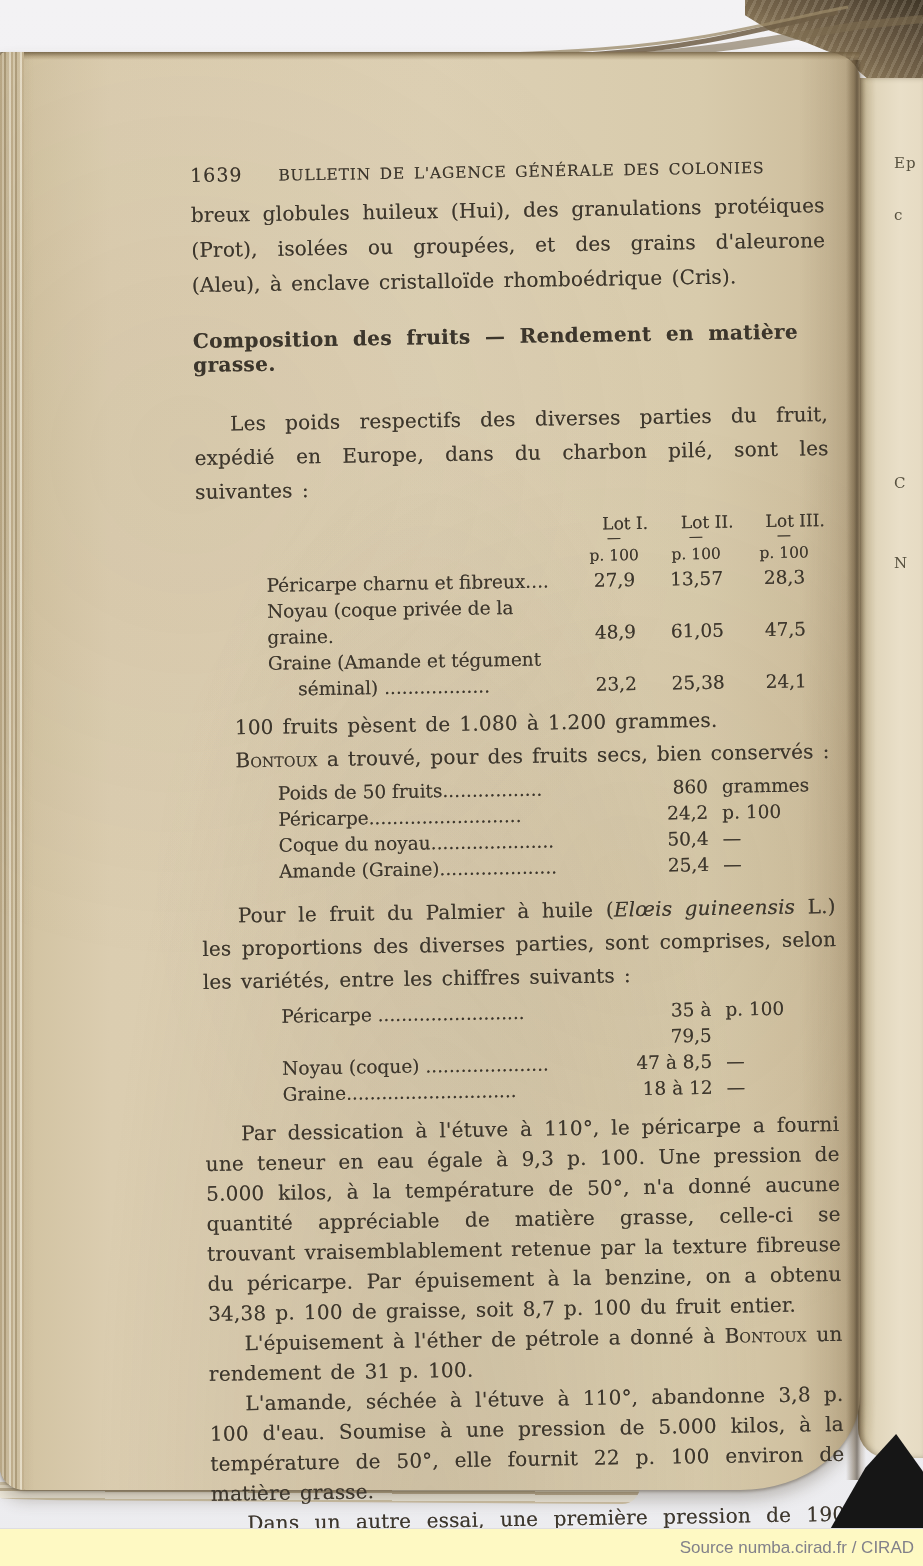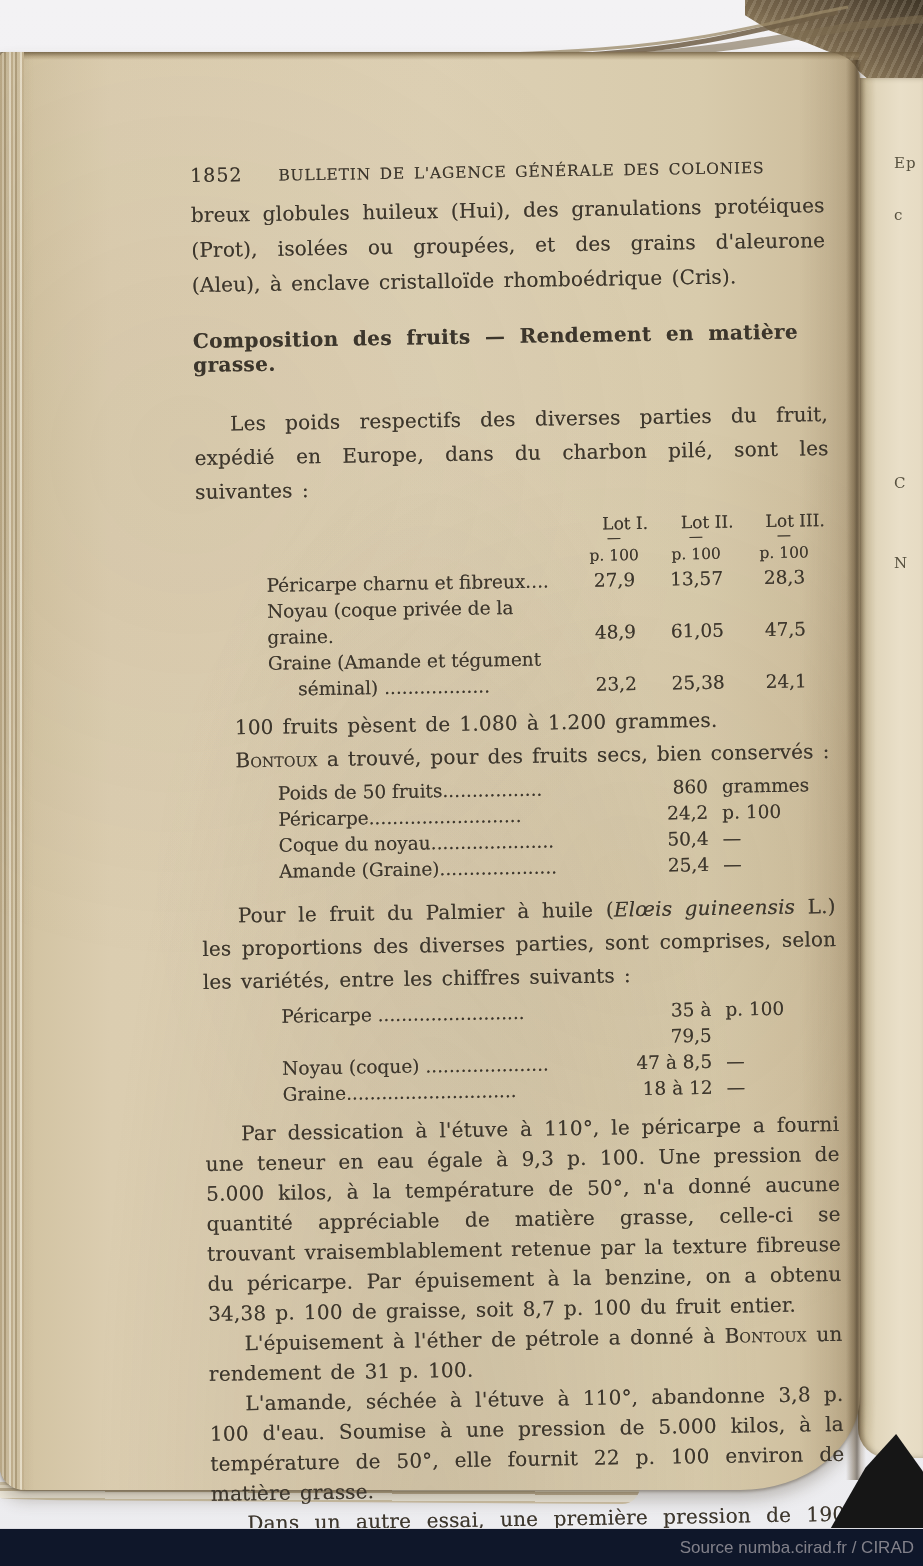--- a/index.html
+++ b/index.html
@@ -68,21 +68,21 @@
   .edge-letter{ position:absolute; left:36px; font-size:15px; color:#56503f; letter-spacing:1px; }
   .el0{ top:76px; } .el1{ top:128px; } .el2{ top:396px; } .el3{ top:476px; }
 
   .cover-corner{
     position:absolute; right:0; bottom:38px; width:96px; height:94px; z-index:6;
     background:#161616;
     clip-path:polygon(72% 0,100% 40%,100% 100%,4% 100%,40% 36%);
   }
   .footer{
     position:absolute; left:0; bottom:0; width:100%; height:38px; z-index:7;
-    background:#0f172a; border-top:1px solid #dedde2;
+    background:#fef9c3; border-top:1px solid #dedde2;
     display:flex; align-items:center; justify-content:flex-end; padding-right:9px;
     font-family:"Liberation Sans","DejaVu Sans",sans-serif; font-size:17px; color:#82818a;
   }
 
   
   .content{
     position:absolute; left:190px; top:112px; width:634px; z-index:6;
     color:#3c362c;
     transform:rotate(-0.9deg); transform-origin:0 0;
     text-shadow:0 0 .5px rgba(60,50,40,.55);
@@ -147,21 +147,21 @@
   </div>
 
   <div class="gutter"></div>
 
   <div class="page">
     <div class="page-edges-left"></div>
 
     <div class="content">
 
       <div class="running-head">
-        <span class="pageno">1852</span>
+        <span class="pageno">1639</span>
         <span class="running-title">BULLETIN DE L'AGENCE GÉNÉRALE DES COLONIES</span>
       </div>
 
       <p class="bodytext p1">breux globules huileux (Hui), des granulations protéiques (Prot), isolées ou groupées, et des grains d'aleurone (Aleu), à enclave cristalloïde rhomboédrique (Cris).</p>
 
       <h2 class="section-heading">Composition des fruits — Rendement en matière grasse.</h2>
 
       <p class="bodytext p2 indent">Les poids respectifs des diverses parties du fruit, expédié en Europe, dans du charbon pilé, sont les suivantes :</p>
 
       <div class="t1grid">

